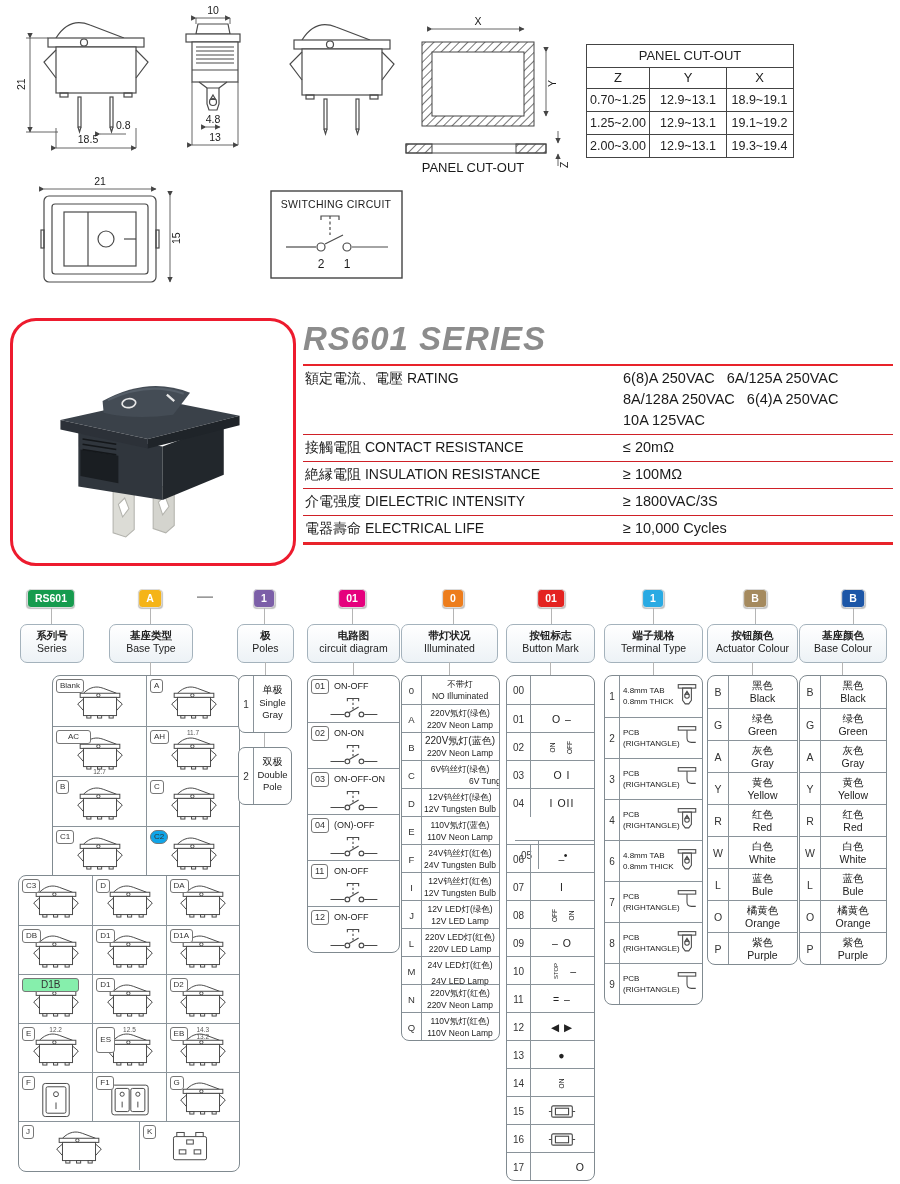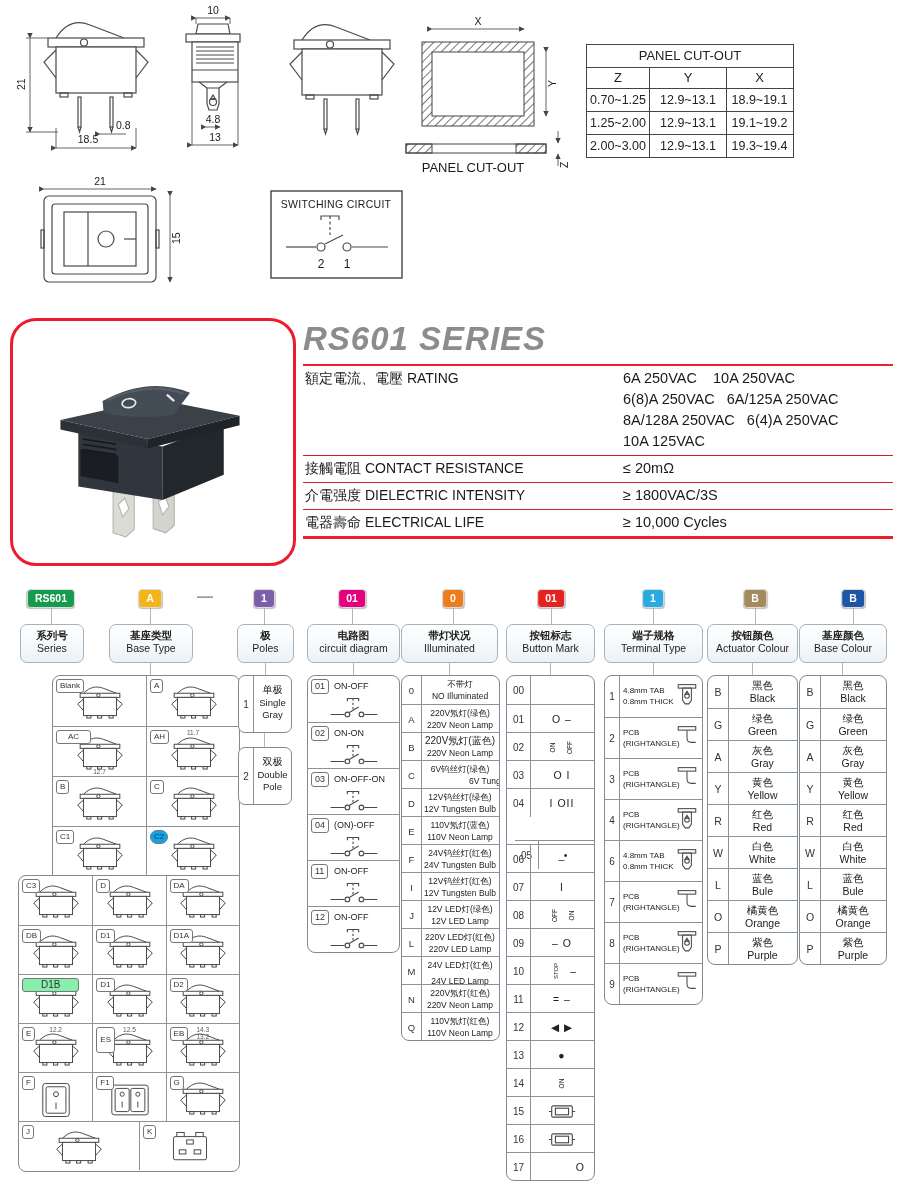--- a/index.html
+++ b/index.html
@@ -225,30 +225,35 @@
       <line x1="146" y1="68" x2="153" y2="74" stroke="#e8e8e8" stroke-width="2.2"></line>
     </svg>
   </div>
 
   <div class="abs" style="left:303px;top:320px;font-size:33px;font-weight:bold;font-style:italic;color:#8c8c8c;letter-spacing:1px;">RS601 SERIES</div>
 
   <div class="abs" id="spec-table" style="left:303px;top:364px;width:590px;border-top:2.5px solid #e8232a;border-bottom:3px solid #e8232a;">
       <div class="spec-row">
         <div class="spec-label">額定電流、電壓 RATING</div>
         <div style="padding: 2px 0px 3px;">
-          <div class="spec-line">6A 250VAC    10A 250VAC</div>
           <div class="spec-line">6(8)A 250VAC   6A/125A 250VAC</div>
           <div class="spec-line">8A/128A 250VAC   6(4)A 250VAC</div>
           <div class="spec-line">10A 125VAC</div>
         </div>
       </div>
       <div class="spec-row" style="border-top: 1.5px solid rgb(207, 32, 39);">
         <div class="spec-label">接觸電阻 CONTACT RESISTANCE</div>
         <div style="padding: 2px 0px 3px;">
           <div class="spec-line">≤ 20mΩ</div>
+        </div>
+      </div>
+      <div class="spec-row" style="border-top: 1.5px solid rgb(207, 32, 39);">
+        <div class="spec-label">絶縁電阻 INSULATION RESISTANCE</div>
+        <div style="padding: 2px 0px 3px;">
+          <div class="spec-line">≥ 100MΩ</div>
         </div>
       </div>
       <div class="spec-row" style="border-top: 1.5px solid rgb(207, 32, 39);">
         <div class="spec-label">介電强度 DIELECTRIC INTENSITY</div>
         <div style="padding: 2px 0px 3px;">
           <div class="spec-line">≥ 1800VAC/3S</div>
         </div>
       </div>
       <div class="spec-row" style="border-top: 1.5px solid rgb(207, 32, 39);">
         <div class="spec-label">電器壽命 ELECTRICAL LIFE</div>

